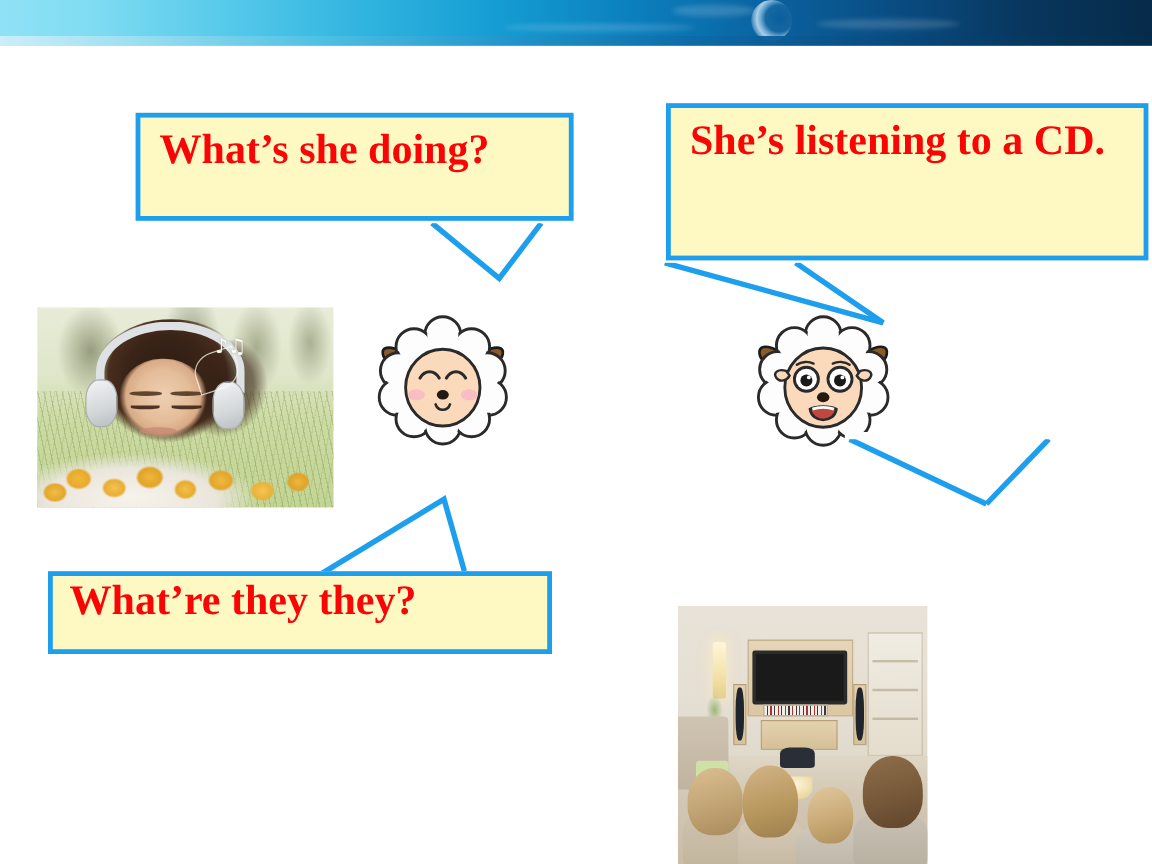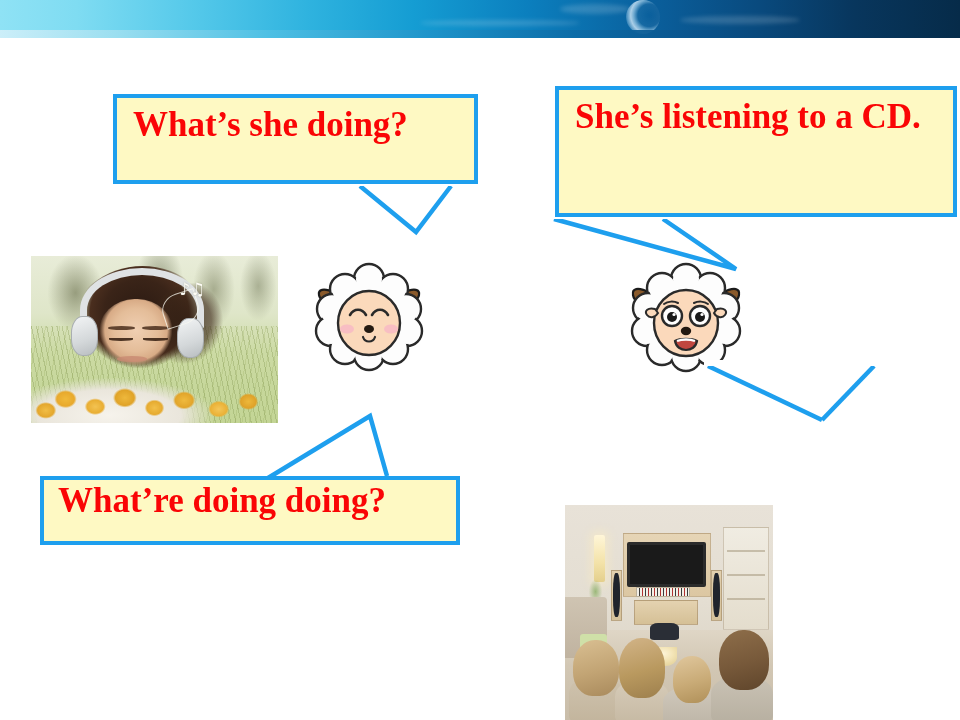--- a/index.html
+++ b/index.html
@@ -506,21 +506,21 @@
     <path d="M 55 84 C 57 96 75 96 77 84 C 72 81 60 81 55 84 Z" fill="#c0473f" stroke="#2a2a2a" stroke-width="2.2"></path>
     <path d="M 57 84 C 62 82 70 82 75 84" fill="none" stroke="#ffffff" stroke-width="2.4"></path>
   </svg>
 
   <svg class="tail-svg" style="left:40px; top:410px; width:420px; height:80px;" viewBox="0 0 420 80">
     <path d="M 228 68 L 330 6 L 347 66" fill="#ffffff" stroke="none"></path>
     <path d="M 228 68 L 330 6 L 347 66" fill="none" stroke="#1e9fee" stroke-width="4.5" stroke-linejoin="miter"></path>
     <rect x="224" y="66" width="128" height="7" fill="#ffffff"></rect>
   </svg>
   <div class="bubble" style="left:40px; top:476px; width:420px; height:69px;">
-    <div class="bubble-text" style="position:absolute; left:14px; top:2px; width:395px; font-size:35px;">What’re doing doing?</div>
+    <div class="bubble-text" style="position:absolute; left:14px; top:2px; width:395px; font-size:35px;">What’re they they?</div>
   </div>
 
   <svg class="tail-svg" style="left:480px; top:360px; width:420px; height:70px;" viewBox="0 0 420 70">
     <path d="M 228 6 L 342 60 L 394 6" fill="#ffffff" stroke="none"></path>
     <path d="M 342 60 L 228 6" fill="none" stroke="#1e9fee" stroke-width="4.5" stroke-linejoin="miter"></path>
     <path d="M 342 60 L 394 6" fill="none" stroke="#1e9fee" stroke-width="4.5" stroke-linejoin="miter"></path>
     <rect x="224" y="0" width="175" height="6" fill="#ffffff"></rect>
   </svg>
 
   <div class="photo" style="left:565px; top:505px; width:208px; height:215px;">

